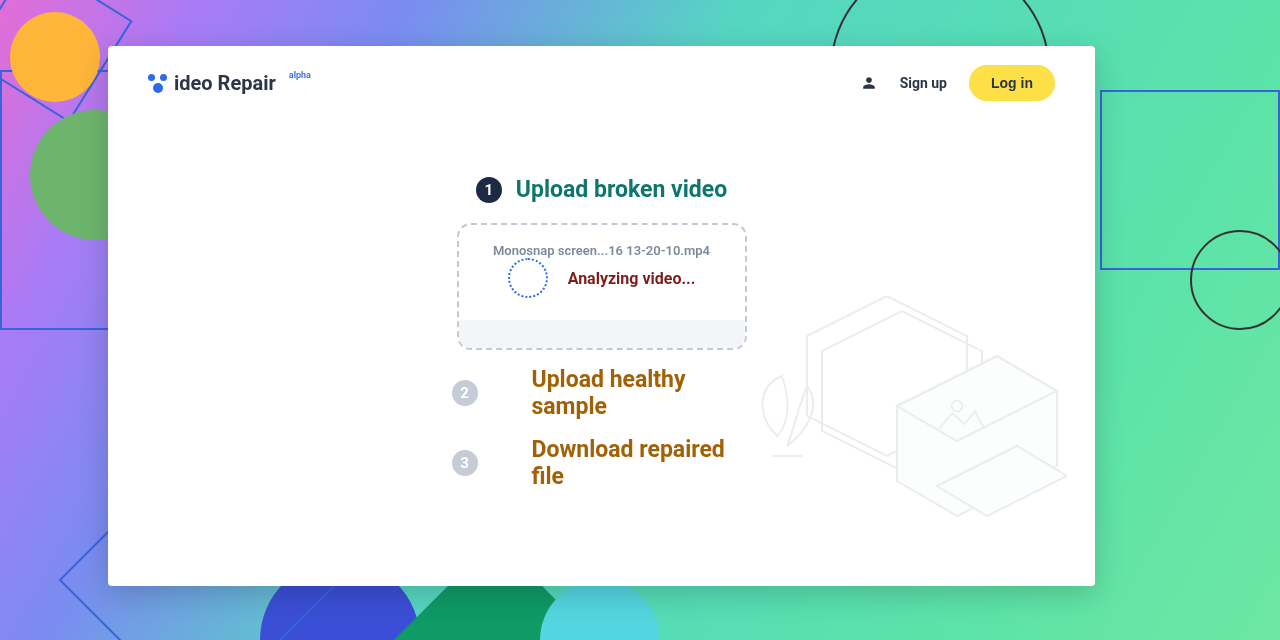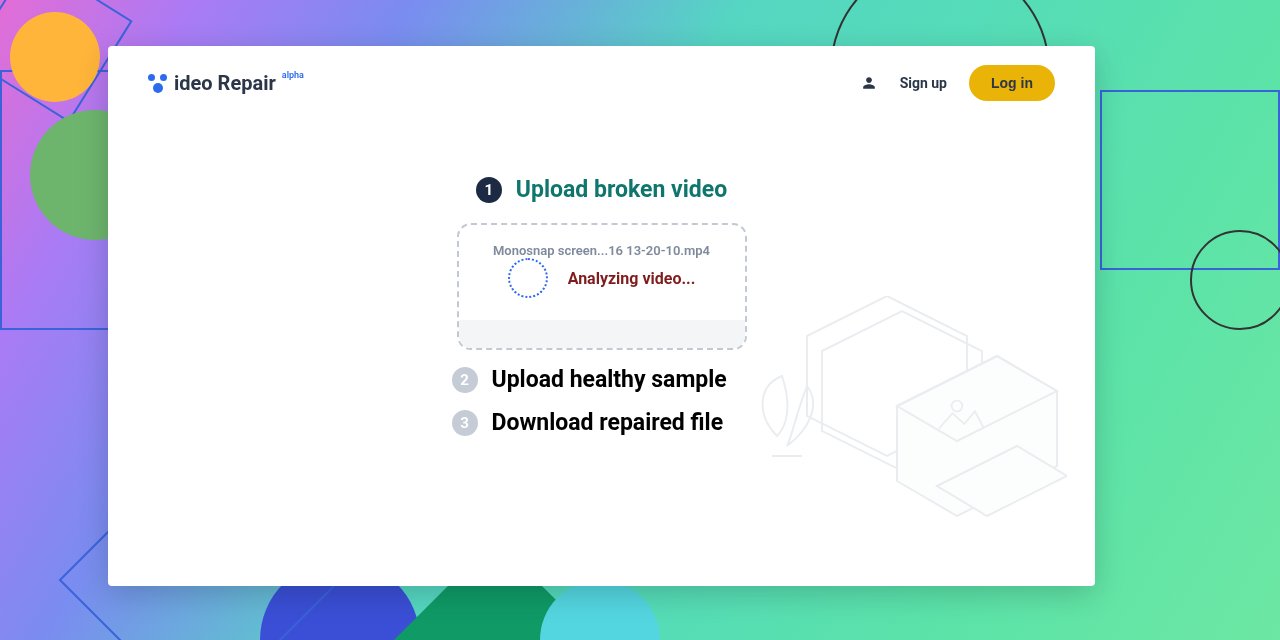--- a/index.html
+++ b/index.html
@@ -46,48 +46,48 @@
   }
   .logo { display: flex; align-items: center; gap: 4px; }
   .logo-mark {
     width: 22px; height: 22px; position: relative;
   }
   .logo-mark span { position: absolute; background: #2c6bed; border-radius: 50%; }
   .logo-mark .d1 { width: 7px; height: 7px; left: 0; top: 2px; }
   .logo-mark .d2 { width: 7px; height: 7px; left: 12px; top: 2px; }
   .logo-mark .d3 { width: 10px; height: 10px; left: 5px; top: 11px; }
   .logo-text { font-size: 20px; font-weight: 700; color: #2b3648; }
-  .logo-sup { font-size: 9px; font-weight: 600; color: #2c6bed; position: relative; top: -8px; left: 2px; }
+  .logo-sup { font-size: 9px; font-weight: 600; color: #2c6bed; position: relative; top: -8px; left: 9px; }
 
   .auth { display: flex; align-items: center; gap: 22px; }
   .signup { display: inline-flex; align-items: center; gap: 24px; font-size: 14px; font-weight: 700; color: #2b3648; cursor: pointer; }
   .signup svg { width: 14px; height: 14px; fill: #2b3648; }
   .login-btn {
-    background: #eab308; border: none; border-radius: 20px;
+    background: #fde047; border: none; border-radius: 20px;
     padding: 10px 22px; font-size: 14px; font-weight: 700; color: #2b3648;
     cursor: pointer;
   }
 
   
   .main {
     position: absolute; left: 0; right: 0; top: 130px;
     display: flex; flex-direction: column; align-items: center;
   }
   .step-row { display: flex; align-items: center; gap: 14px; margin-bottom: 0; }
   .step-num {
     width: 26px; height: 26px; border-radius: 50%;
     display: inline-flex; align-items: center; justify-content: center;
     font-size: 15px; font-weight: 700;
     flex-shrink: 0;
   }
   .step-num.active { background: #1c2a44; color: #fff; }
   .step-num.inactive { background: #c5ccd6; color: #fff; }
   .step-title { font-size: 23px; font-weight: 700; }
   .step-title.active { color: #0f766e; }
-  .step-title.inactive { color: #000000; }
+  .step-title.inactive { color: #a16207; margin-left: 40px; }
   .steps-col { width: 300px; }
   .steps-col .step-row { margin-top: 16px; }
 
   
   .dropzone {
     margin-top: 20px;
     width: 290px;
     border: 2px dashed #c2c9d4;
     border-radius: 14px;
     padding: 18px 0 0 0;

